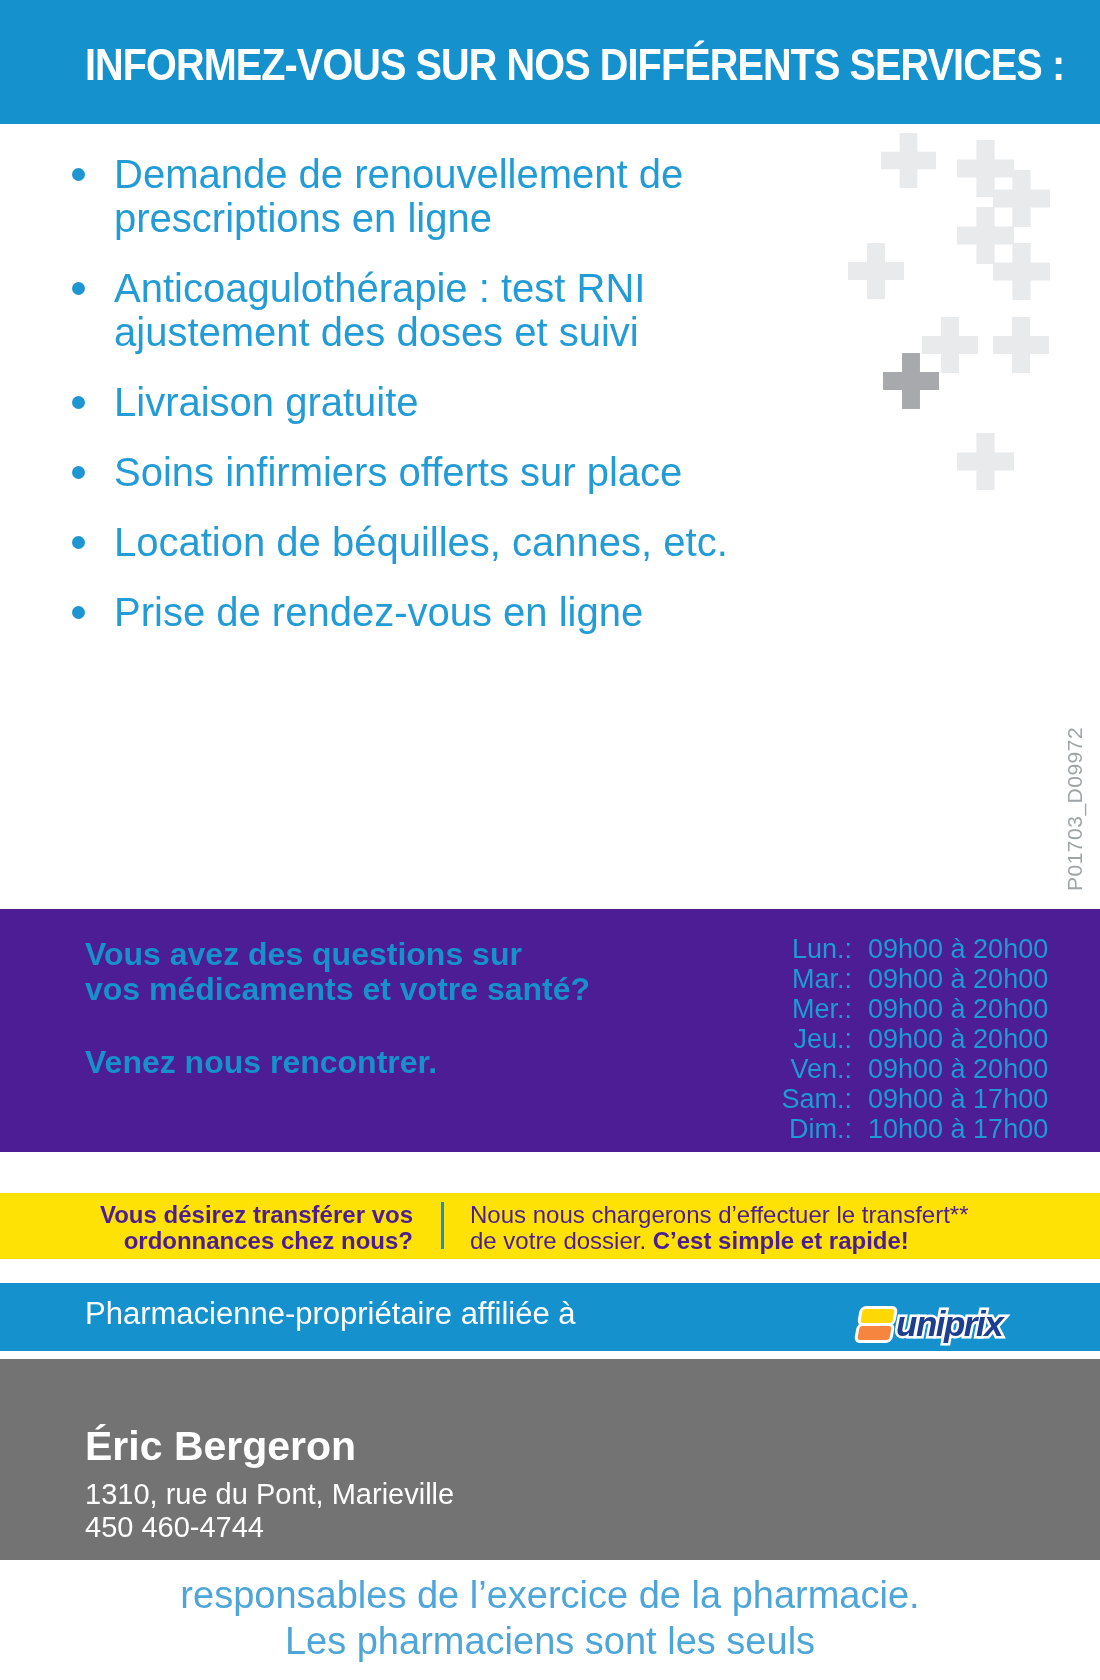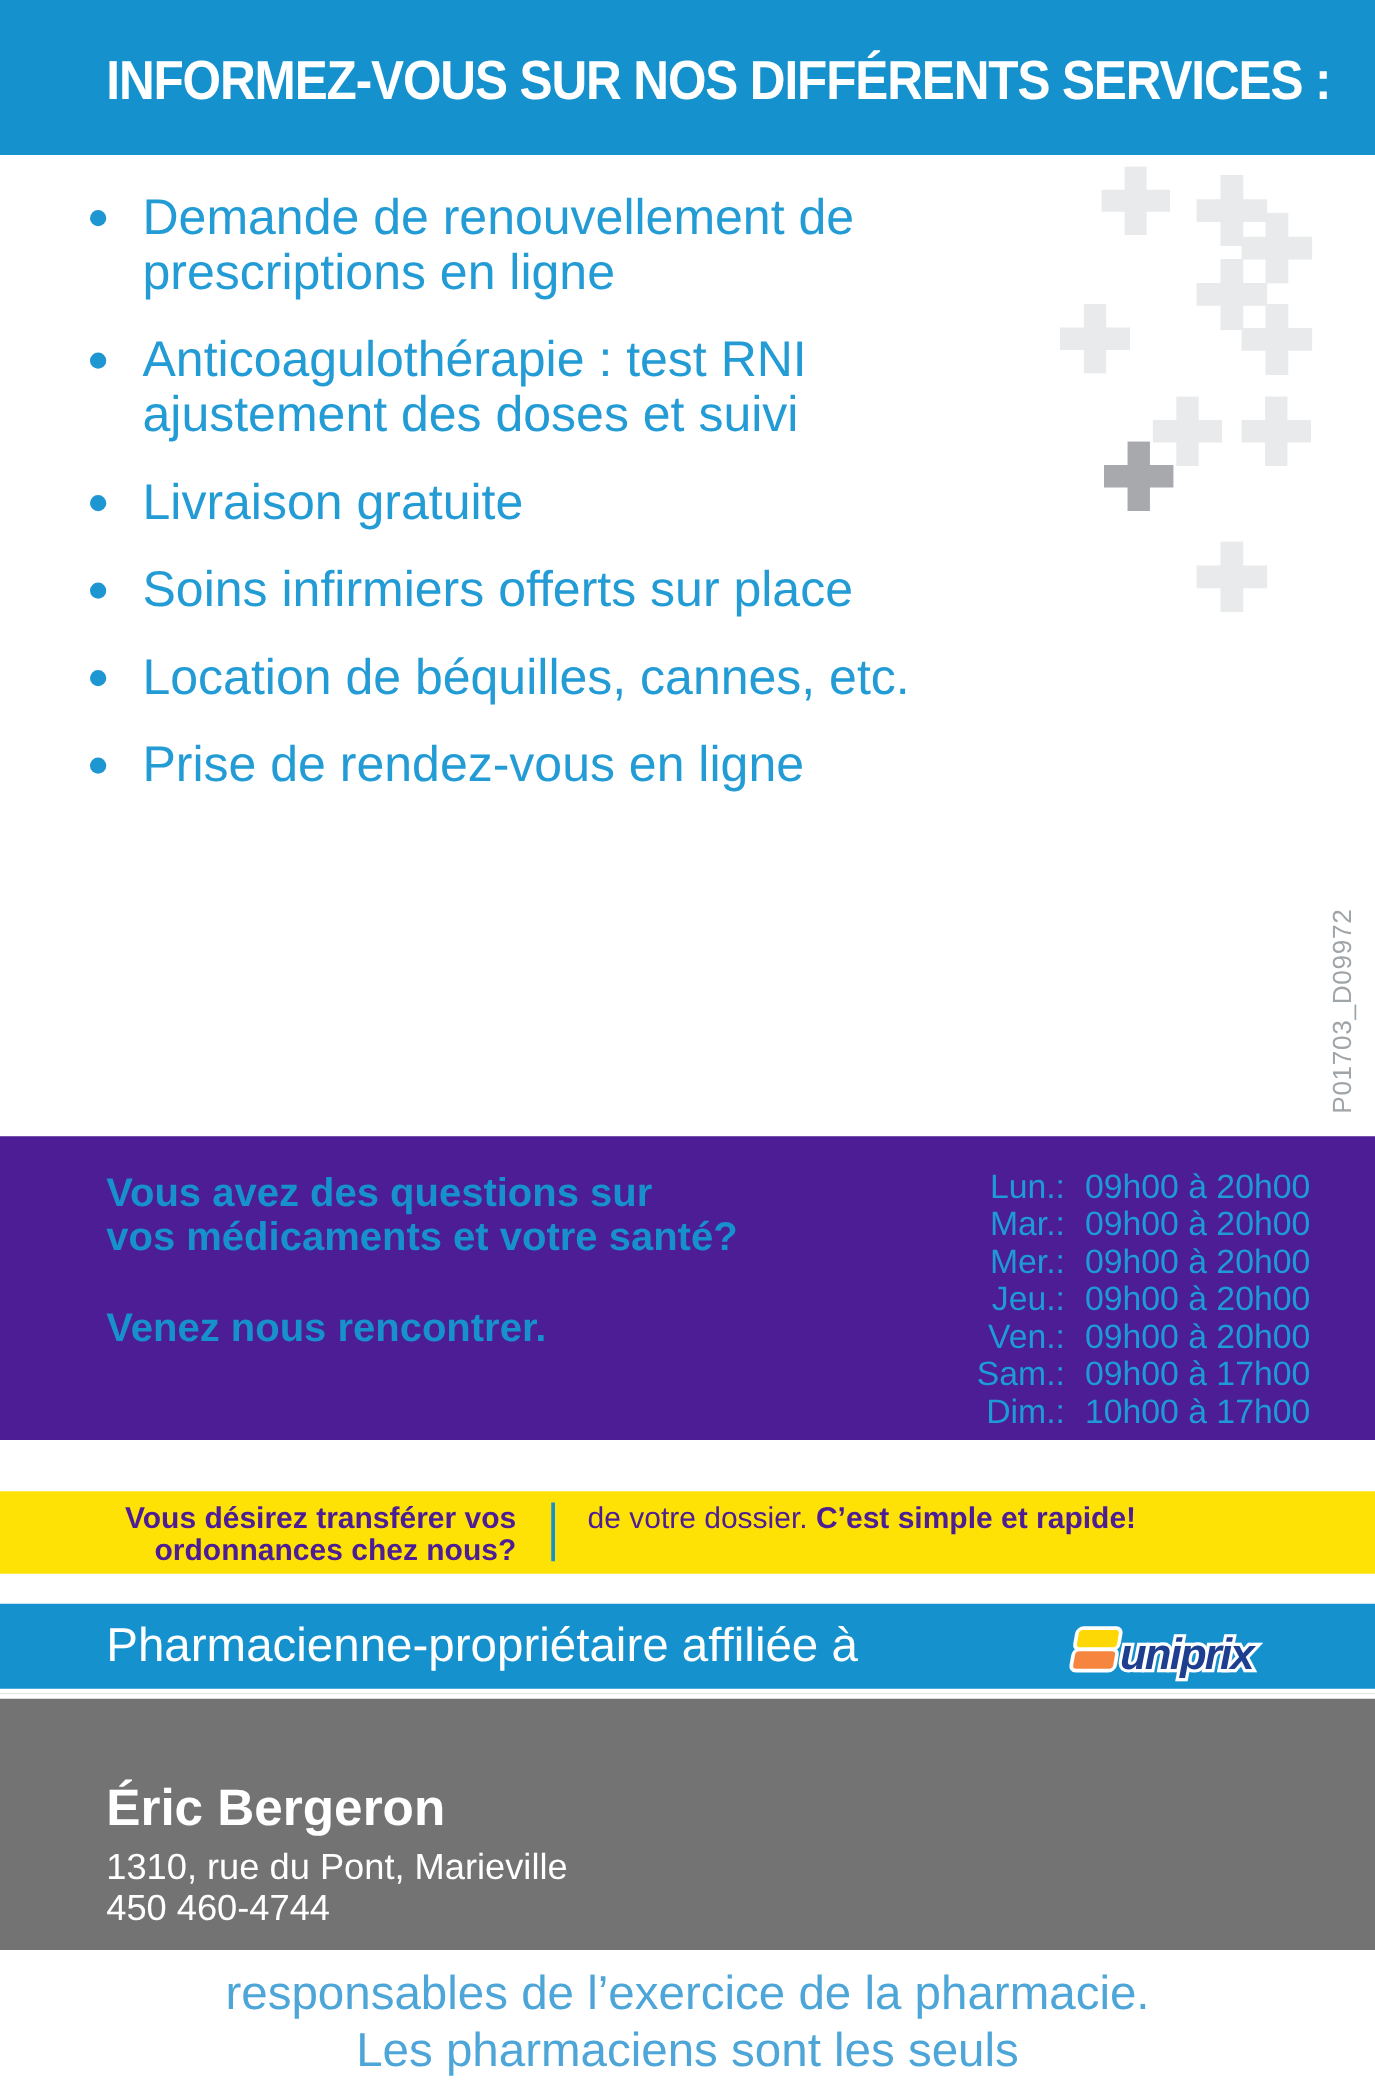--- a/index.html
+++ b/index.html
@@ -44,22 +44,22 @@
   
   .transfer { position:absolute; left:0; top:1193px; width:1100px; height:66px; background:#ffe205; color:#4c1d95; }
   .transfer .left { position:absolute; left:60px; top:9px; width:353px; text-align:right;
                     font-size:24px; line-height:26px; font-weight:bold; }
   .transfer .divider { position:absolute; left:441px; top:9px; width:3px; height:47px; background:#1791cb; }
   .transfer .right { position:absolute; left:470px; top:9px; font-size:24px; line-height:26px; }
   .transfer .right b { font-weight:bold; }
 
   
   .affiliation { position:absolute; left:0; top:1283px; width:1100px; height:68px; background:#1592ce; }
-  .affiliation .label { position:absolute; left:85px; top:13px; color:#fff; font-size:38px; white-space:nowrap; }
-  .uniprix { position:absolute; left:860px; top:21px; display:flex; }
+  .affiliation .label { position:absolute; left:85px; top:13px; color:#fff; font-size:31px; white-space:nowrap; }
+  .uniprix { position:absolute; left:860px; top:21px; display:flex; align-items:center; }
   .uniprix .bars { display:flex; flex-direction:column; gap:3px; margin-right:4px; transform:skewX(-10deg); }
   .uniprix .bar { width:32px; height:14px; border-radius:3px; box-shadow:0 0 0 3px #fff; }
   .uniprix .bar.y { background:#fdd804; }
   .uniprix .bar.o { background:#f5853f; }
   .uniprix .word { color:#1e3e8f; font-size:35px; font-weight:bold; font-style:italic; letter-spacing:-1.5px;
                    -webkit-text-stroke:5px #fff; paint-order:stroke fill; }
 
   
   .owner-band { position:absolute; left:0; top:1355px; width:1100px; height:205px; background:#737373;
                 border-top:4px solid #fff; color:#fff; }
@@ -147,20 +147,21 @@
   <section class="fine-print">
   </section>
 
   <section class="transfer">
     <div class="left">
       <div>Vous désirez transférer vos</div>
       <div>ordonnances chez nous?</div>
     </div>
     <div class="divider"></div>
     <div class="right">
+      <div>Nous nous chargerons d’effectuer le transfert**</div>
       <div><span>de votre dossier. </span><b>C’est simple et rapide!</b></div>
     </div>
   </section>
 
   <section class="affiliation">
     <div class="label">Pharmacienne-propriétaire affiliée à</div>
     <div class="uniprix">
       <div class="bars">
         <div class="bar y"></div>
         <div class="bar o"></div>

